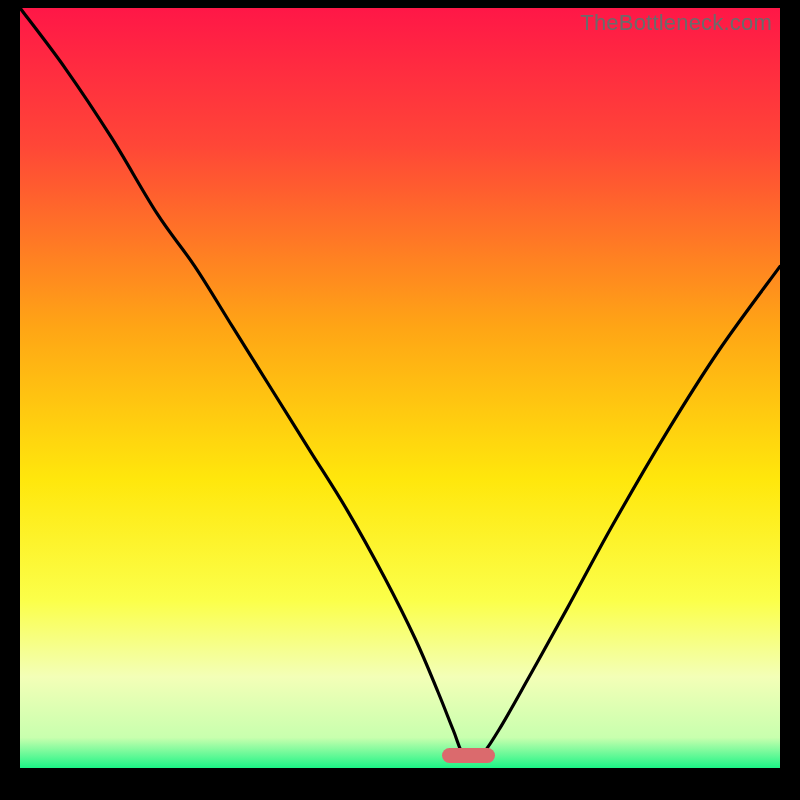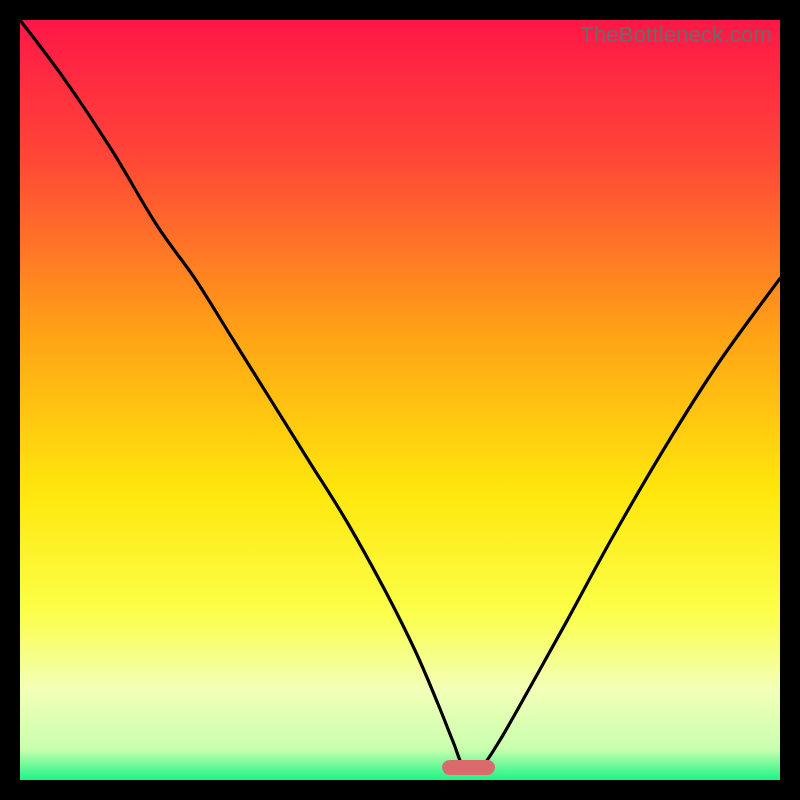--- a/index.html
+++ b/index.html
@@ -6,21 +6,21 @@
     margin: 0;
     padding: 0;
     width: 800px;
     height: 800px;
     background: #000;
     overflow: hidden;
   }
   .frame {
     position: absolute;
     left: 20px;
-    top: 20px;
+    top: 8px;
     width: 760px;
     height: 636px;
     background: #000;
   }
   .plot {
     position: absolute;
     left: 0;
     top: 0;
     width: 760px;
     height: 760px;

